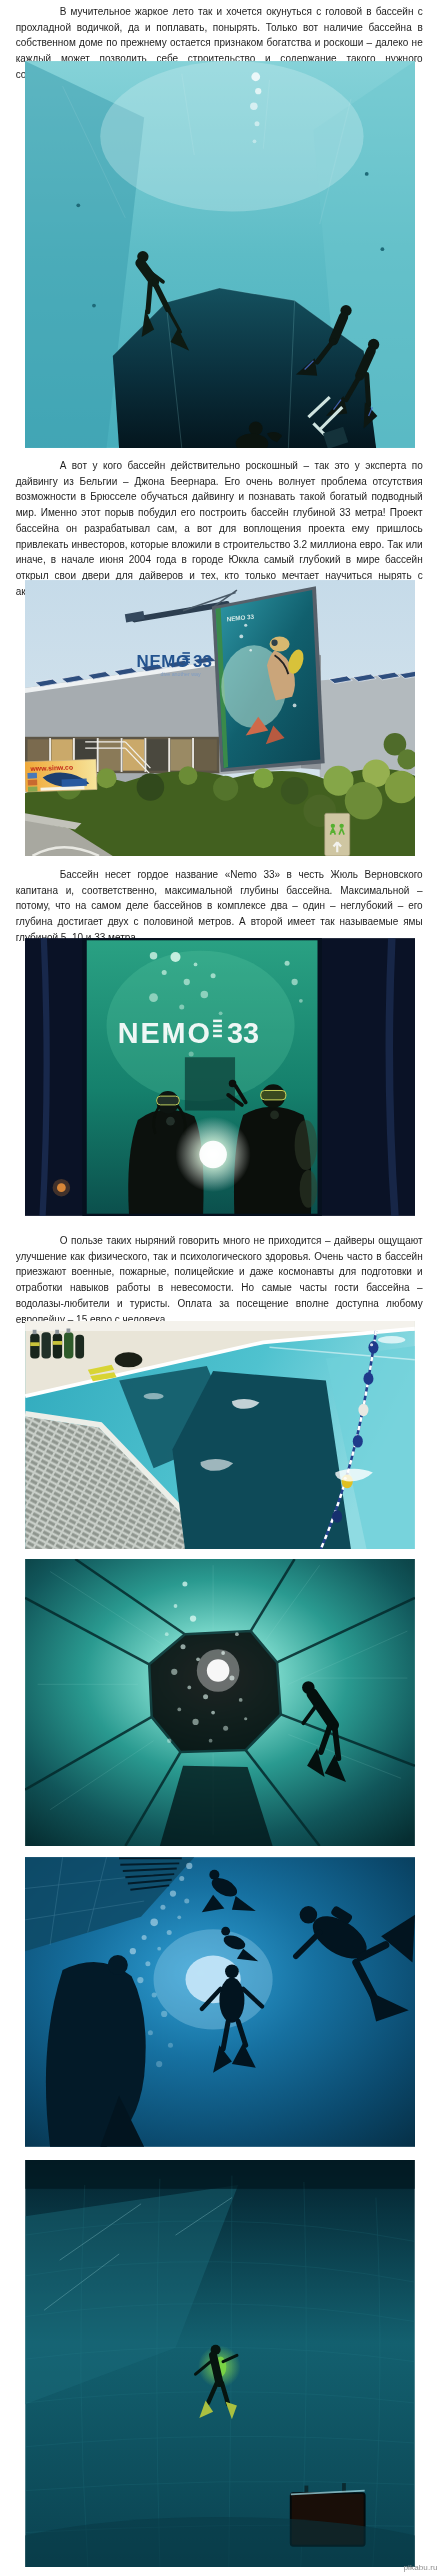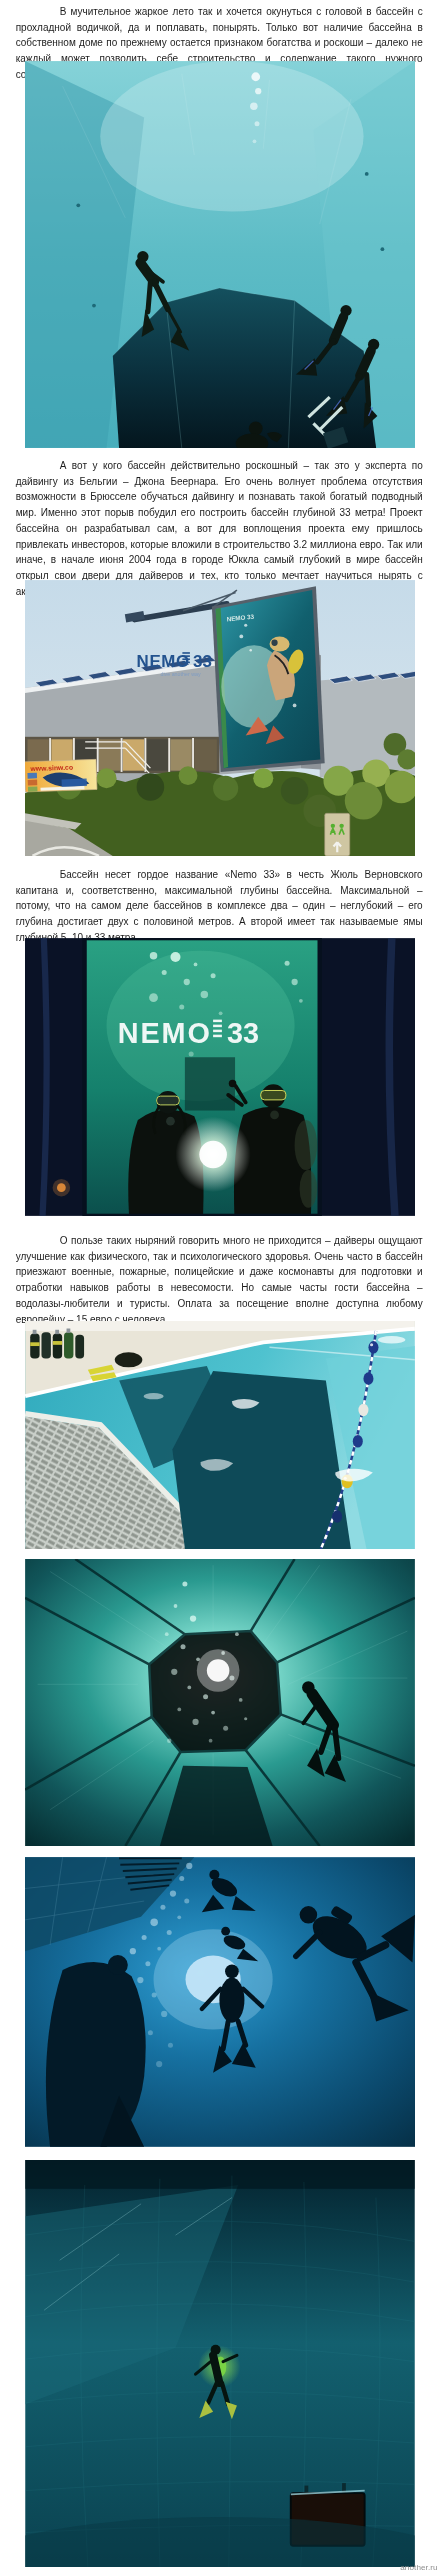--- a/index.html
+++ b/index.html
@@ -631,15 +631,15 @@
       <g>
         <rect x="446" y="520" width="6" height="16" fill="#0a2a30"></rect>
           <rect x="506" y="516" width="6" height="16" fill="#0a2a30"></rect>
         <rect x="424" y="532" width="118" height="84" rx="4" fill="#190e08" stroke="#020a0c" stroke-width="3"></rect>
         <path d="M424,534 L542,528" stroke="#9ad0d8" stroke-width="2.5" opacity="0.8" fill="none"></path>
       </g>
       <ellipse cx="311" cy="660" rx="420" ry="90" fill="#083844" opacity="0.5"></ellipse>
     </svg>
   </figure>
 
-  <div id="watermark">another.ru</div>
+  <div id="watermark">pikabu.ru</div>
 </div>
 
 
 </body></html>

